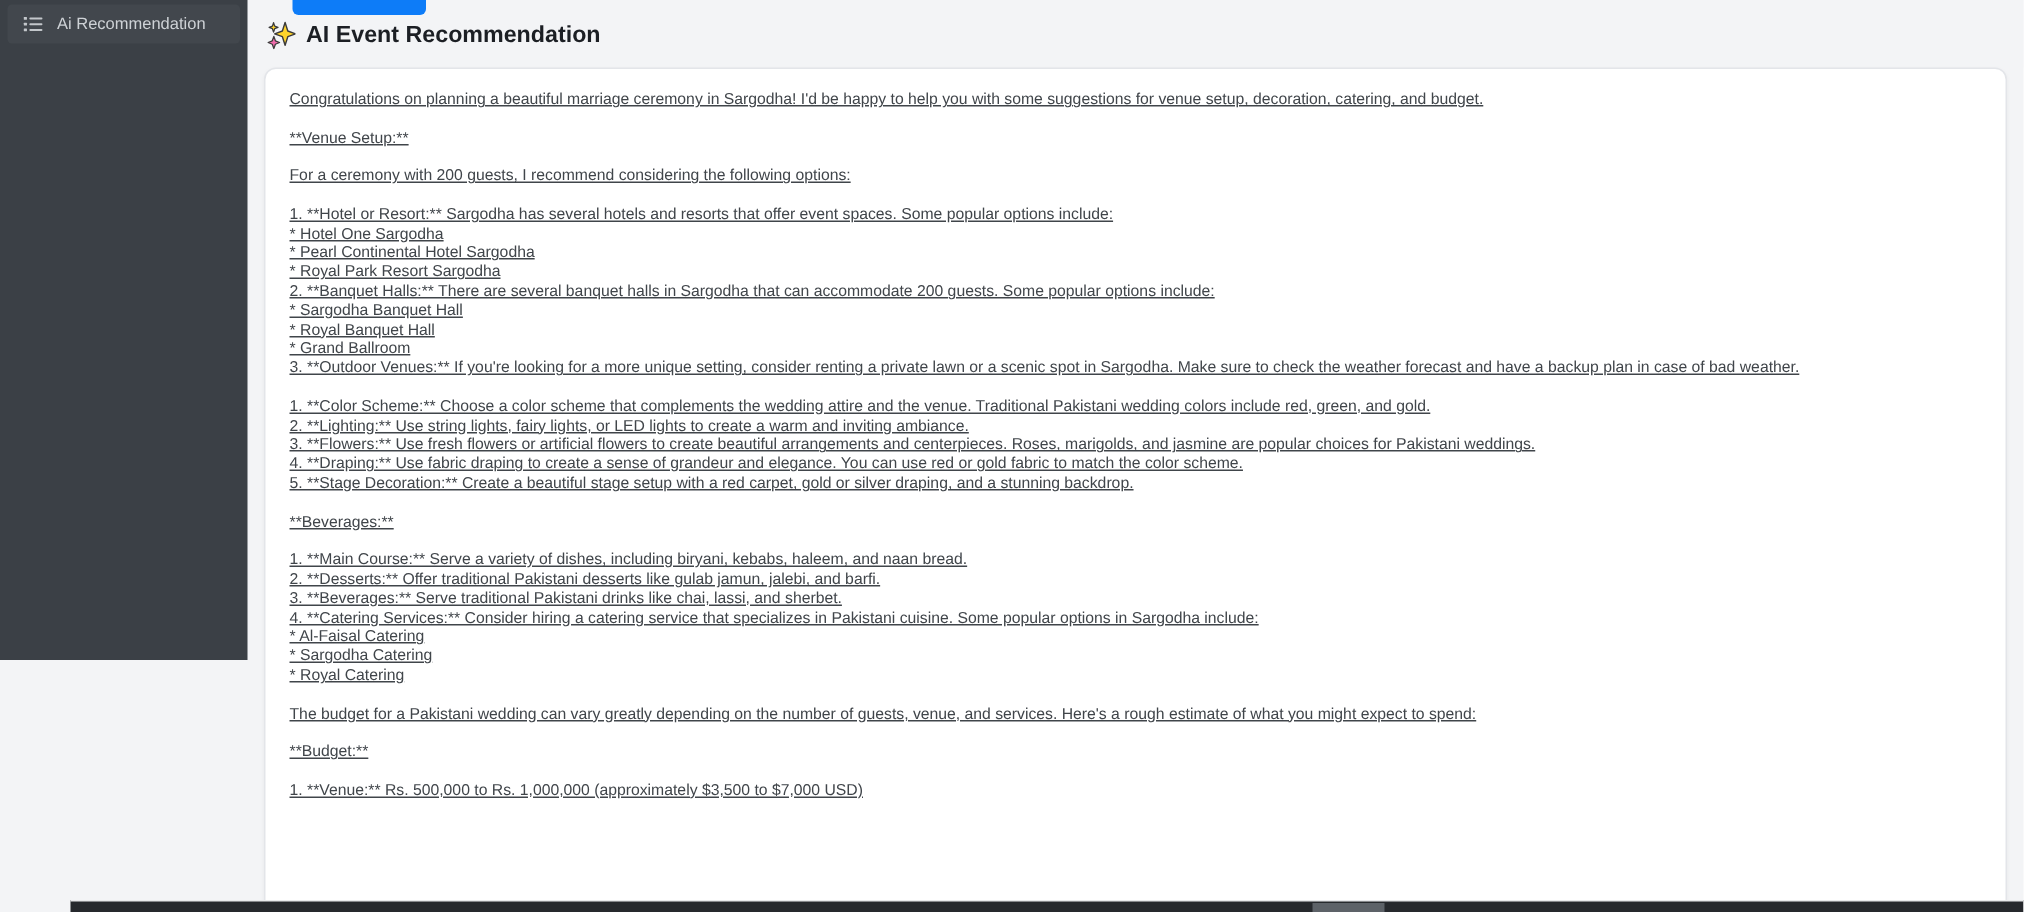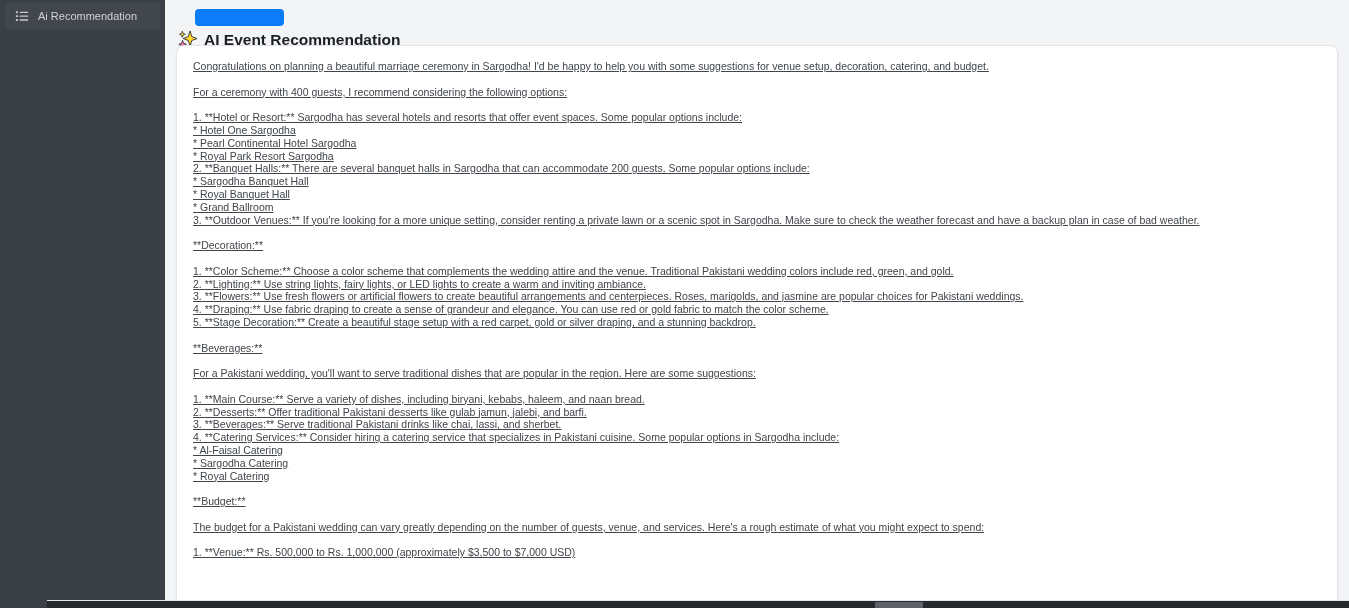--- a/index.html
+++ b/index.html
@@ -17,38 +17,38 @@
   }
   *{box-sizing:border-box;margin:0;padding:0;}
   html,body{width:1349px;height:608px;overflow:hidden;}
   body{
     font-family:"Liberation Sans","DejaVu Sans",sans-serif;
     background:var(--page-bg);
     position:relative;
   }
   
   .sidebar{
-    position:absolute;left:0;top:0;width:165px;height:608px;
+    position:absolute;left:0;top:0;width:165px;height:440px;
     background:var(--sidebar-bg);
     z-index:2;
   }
   .sidebar-item{
     display:flex;align-items:center;gap:9px;
     margin:3px 5px 0 5px;
     padding:6px 10px;
     background:var(--sidebar-item-bg);
     border-radius:3px;
     color:var(--sidebar-text);
     font-size:11px;
     cursor:pointer;
   }
   .sidebar-item .icon{display:inline-flex;flex:0 0 auto;color:#c3c7cb;}
   
   .main-header{
-    position:absolute;left:165px;top:16px;right:0;height:45px;
+    position:absolute;left:165px;top:0;right:0;height:45px;
     background:var(--page-bg);
     text-align:right;
   }
   .primary-btn{
     position:absolute;left:30px;top:-7px;width:89px;height:17px;
     background:var(--accent);
     border:none;border-radius:4px;
     cursor:pointer;
   }
   .page-title{
@@ -117,46 +117,45 @@
         <path d="M4.6 1.2 L5.4 3.6 L7.7 4.5 L5.4 5.4 L4.6 7.8 L3.8 5.4 L1.5 4.5 L3.8 3.6 Z" fill="#ffd42a" stroke="#3b3b3b" stroke-width="0.9" stroke-linejoin="round"></path>
       </svg>
     </span>
     <span>AI Event Recommendation</span>
   </h1>
 </div>
 
 <section class="card">
   <div id="message-body">
       <p class="block">Congratulations on planning a beautiful marriage ceremony in Sargodha! I'd be happy to help you with some suggestions for venue setup, decoration, catering, and budget.</p>
-      <p class="block">For a ceremony with 400 guests, I recommend considering the following options:</p>
+      <p class="block">**Venue Setup:**</p>
+      <p class="block">For a ceremony with 200 guests, I recommend considering the following options:</p>
       <p class="block">1. **Hotel or Resort:** Sargodha has several hotels and resorts that offer event spaces. Some popular options include:
 * Hotel One Sargodha
 * Pearl Continental Hotel Sargodha
 * Royal Park Resort Sargodha
 2. **Banquet Halls:** There are several banquet halls in Sargodha that can accommodate 200 guests. Some popular options include:
 * Sargodha Banquet Hall
 * Royal Banquet Hall
 * Grand Ballroom
 3. **Outdoor Venues:** If you're looking for a more unique setting, consider renting a private lawn or a scenic spot in Sargodha. Make sure to check the weather forecast and have a backup plan in case of bad weather.</p>
-      <p class="block">**Decoration:**</p>
       <p class="block">1. **Color Scheme:** Choose a color scheme that complements the wedding attire and the venue. Traditional Pakistani wedding colors include red, green, and gold.
 2. **Lighting:** Use string lights, fairy lights, or LED lights to create a warm and inviting ambiance.
 3. **Flowers:** Use fresh flowers or artificial flowers to create beautiful arrangements and centerpieces. Roses, marigolds, and jasmine are popular choices for Pakistani weddings.
 4. **Draping:** Use fabric draping to create a sense of grandeur and elegance. You can use red or gold fabric to match the color scheme.
 5. **Stage Decoration:** Create a beautiful stage setup with a red carpet, gold or silver draping, and a stunning backdrop.</p>
       <p class="block">**Beverages:**</p>
-      <p class="block">For a Pakistani wedding, you'll want to serve traditional dishes that are popular in the region. Here are some suggestions:</p>
       <p class="block">1. **Main Course:** Serve a variety of dishes, including biryani, kebabs, haleem, and naan bread.
 2. **Desserts:** Offer traditional Pakistani desserts like gulab jamun, jalebi, and barfi.
 3. **Beverages:** Serve traditional Pakistani drinks like chai, lassi, and sherbet.
 4. **Catering Services:** Consider hiring a catering service that specializes in Pakistani cuisine. Some popular options in Sargodha include:
 * Al-Faisal Catering
 * Sargodha Catering
 * Royal Catering</p>
+      <p class="block">The budget for a Pakistani wedding can vary greatly depending on the number of guests, venue, and services. Here's a rough estimate of what you might expect to spend:</p>
       <p class="block">**Budget:**</p>
-      <p class="block">The budget for a Pakistani wedding can vary greatly depending on the number of guests, venue, and services. Here's a rough estimate of what you might expect to spend:</p>
       <p class="block">1. **Venue:** Rs. 500,000 to Rs. 1,000,000 (approximately $3,500 to $7,000 USD)</p>
     </div>
 </section>
 
 <div class="h-scrollbar">
   <div class="thumb"></div>
 </div>
 
 </body></html>

